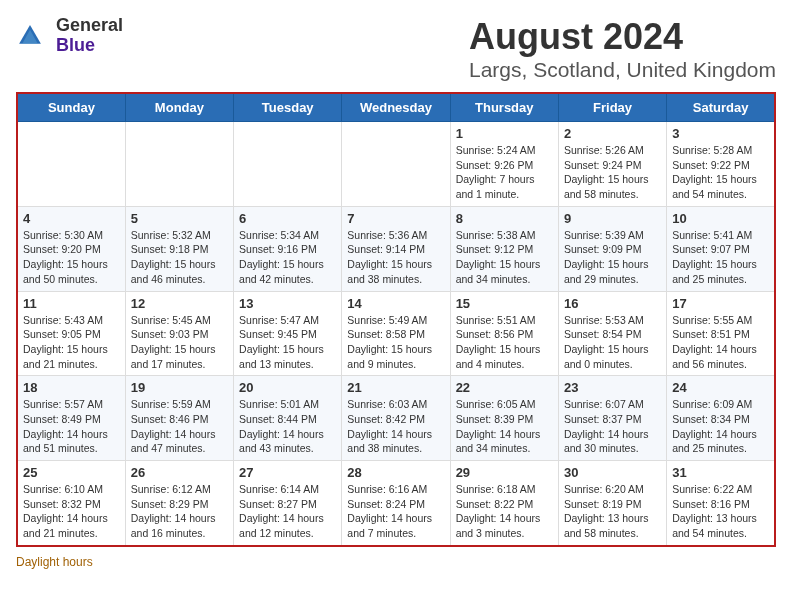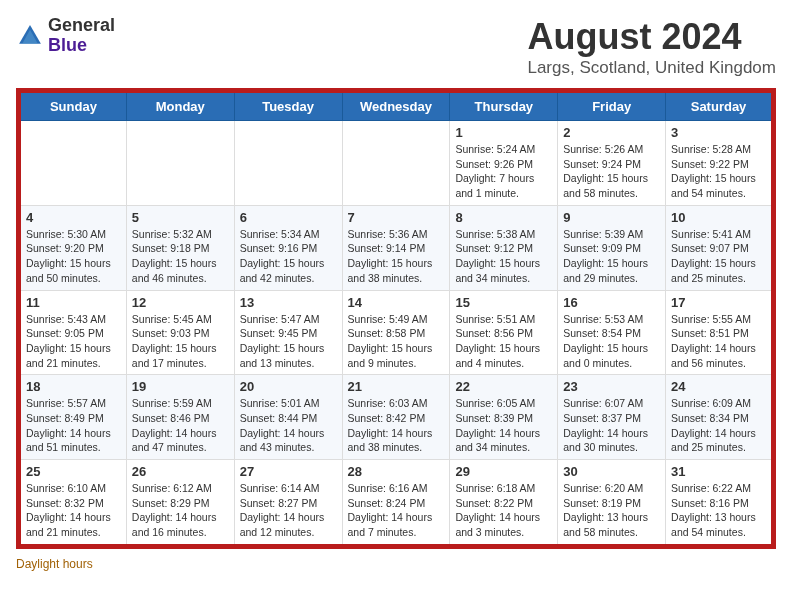--- a/index.html
+++ b/index.html
@@ -12,21 +12,21 @@
     }
     .header-area {
       display: flex;
       justify-content: space-between;
       align-items: flex-start;
       margin-bottom: 10px;
     }
     .logo {
       display: flex;
       align-items: center;
-      gap: 4px;
+      gap: 12px;
     }
     .logo-text {
       display: flex;
       flex-direction: column;
       line-height: 1.1;
     }
     .logo-general {
       font-size: 18px;
       font-weight: bold;
       color: #333;
@@ -41,27 +41,27 @@
       height: 28px;
     }
     .title-area {
     }
     .month-year {
       font-size: 36px;
       font-weight: bold;
       color: #333;
     }
     .location {
-      font-size: 17px;
+      font-size: 21px;
       color: #555;
     }
     .calendar {
       width: 100%;
       border-collapse: collapse;
-      border: 5px solid #b91c1c;
+      border: 2px solid #b91c1c;
     }
     .calendar th {
       background-color: #2a6db5;
       color: #fff;
       font-size: 13px;
       font-weight: bold;
       padding: 6px 4px;
       text-align: center;
       border: 1px solid #1a5a9a;
     }

